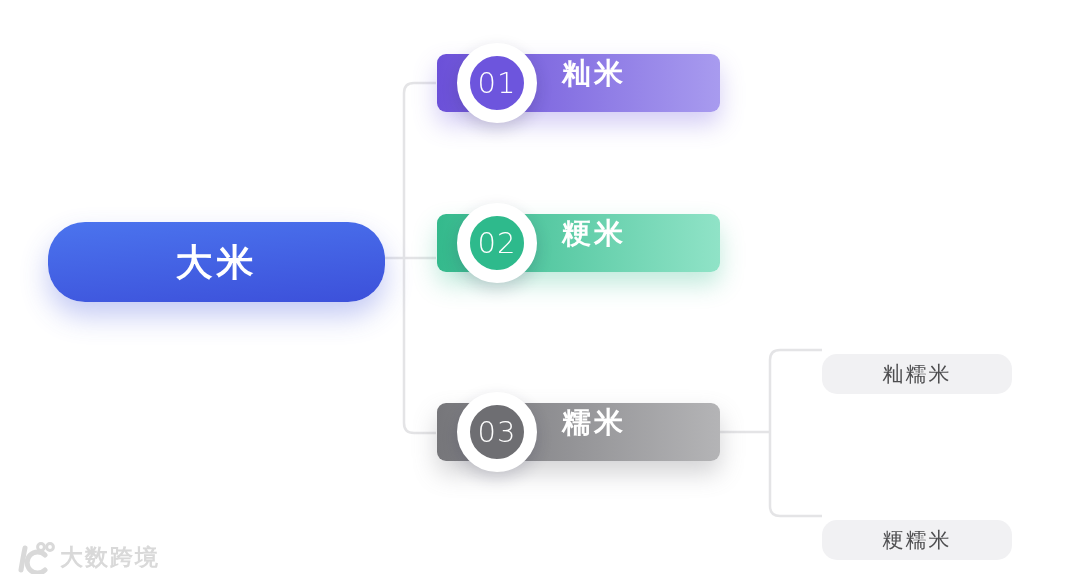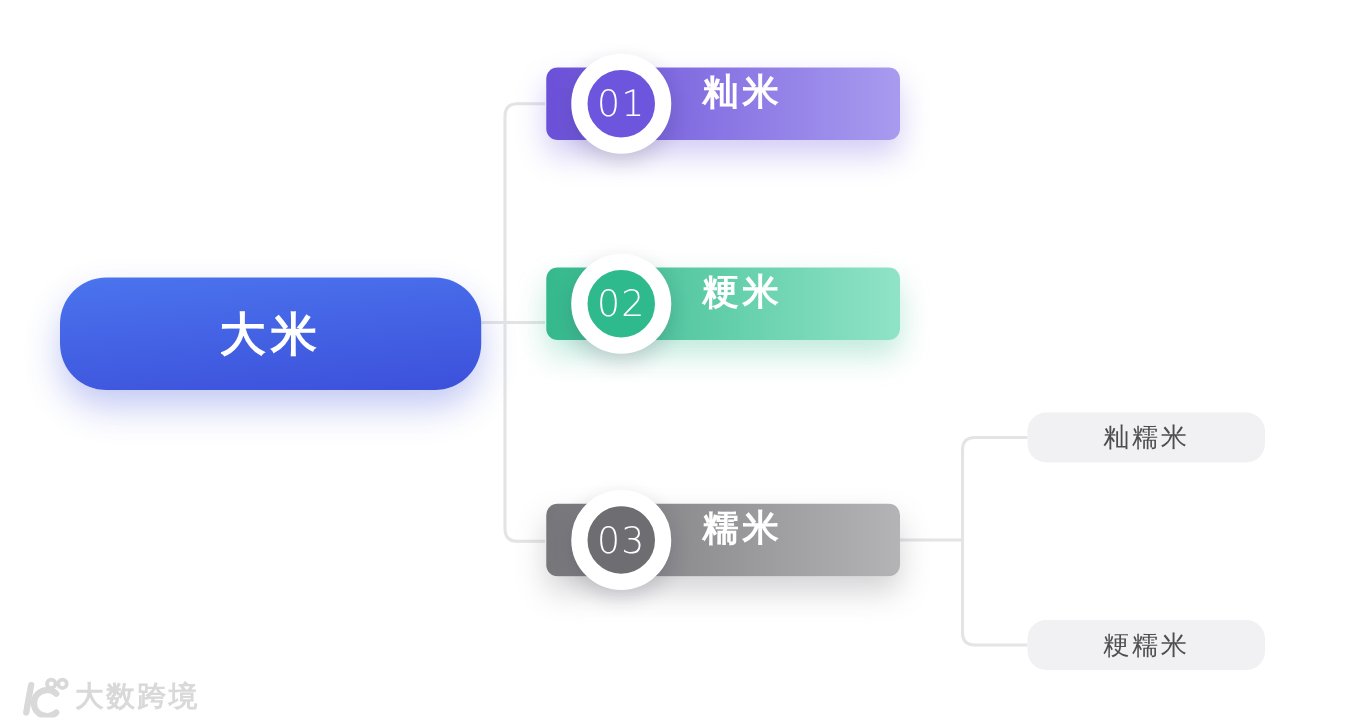--- a/index.html
+++ b/index.html
@@ -19,21 +19,21 @@
     left: 0; top: 0;
     width: 1080px; height: 581px;
     z-index: 0;
   }
   .connectors path { fill: none; stroke-width: 2.5; }
 
   
   .root-node {
     position: absolute;
     left: 48px; top: 222px;
-    width: 337px; height: 90px;
+    width: 337px; height: 80px;
     border-radius: 37px;
     background: linear-gradient(175deg, var(--c1), var(--c2));
     box-shadow: 0 14px 28px rgba(58, 80, 217, 0.30);
     display: flex; align-items: center; justify-content: center;
     z-index: 2;
   }
   .root-node .root-label {
     color: #ffffff;
     font-size: 37px;
     font-weight: 700;
@@ -86,20 +86,21 @@
 
   
   .leaf-box {
     position: absolute;
     left: 822px;
     width: 190px; height: 40px;
     border-radius: 15px;
     background: #f1f1f3;
     display: flex; align-items: center; justify-content: center;
     z-index: 2;
+    margin-top: 24px;
   }
   .leaf-1 { top: 330px; }
   .leaf-2 { top: 496px; }
   .leaf-label {
     color: #4d4d4f;
     font-size: 21px;
     font-weight: 400;
     letter-spacing: 2px;
   }
 

